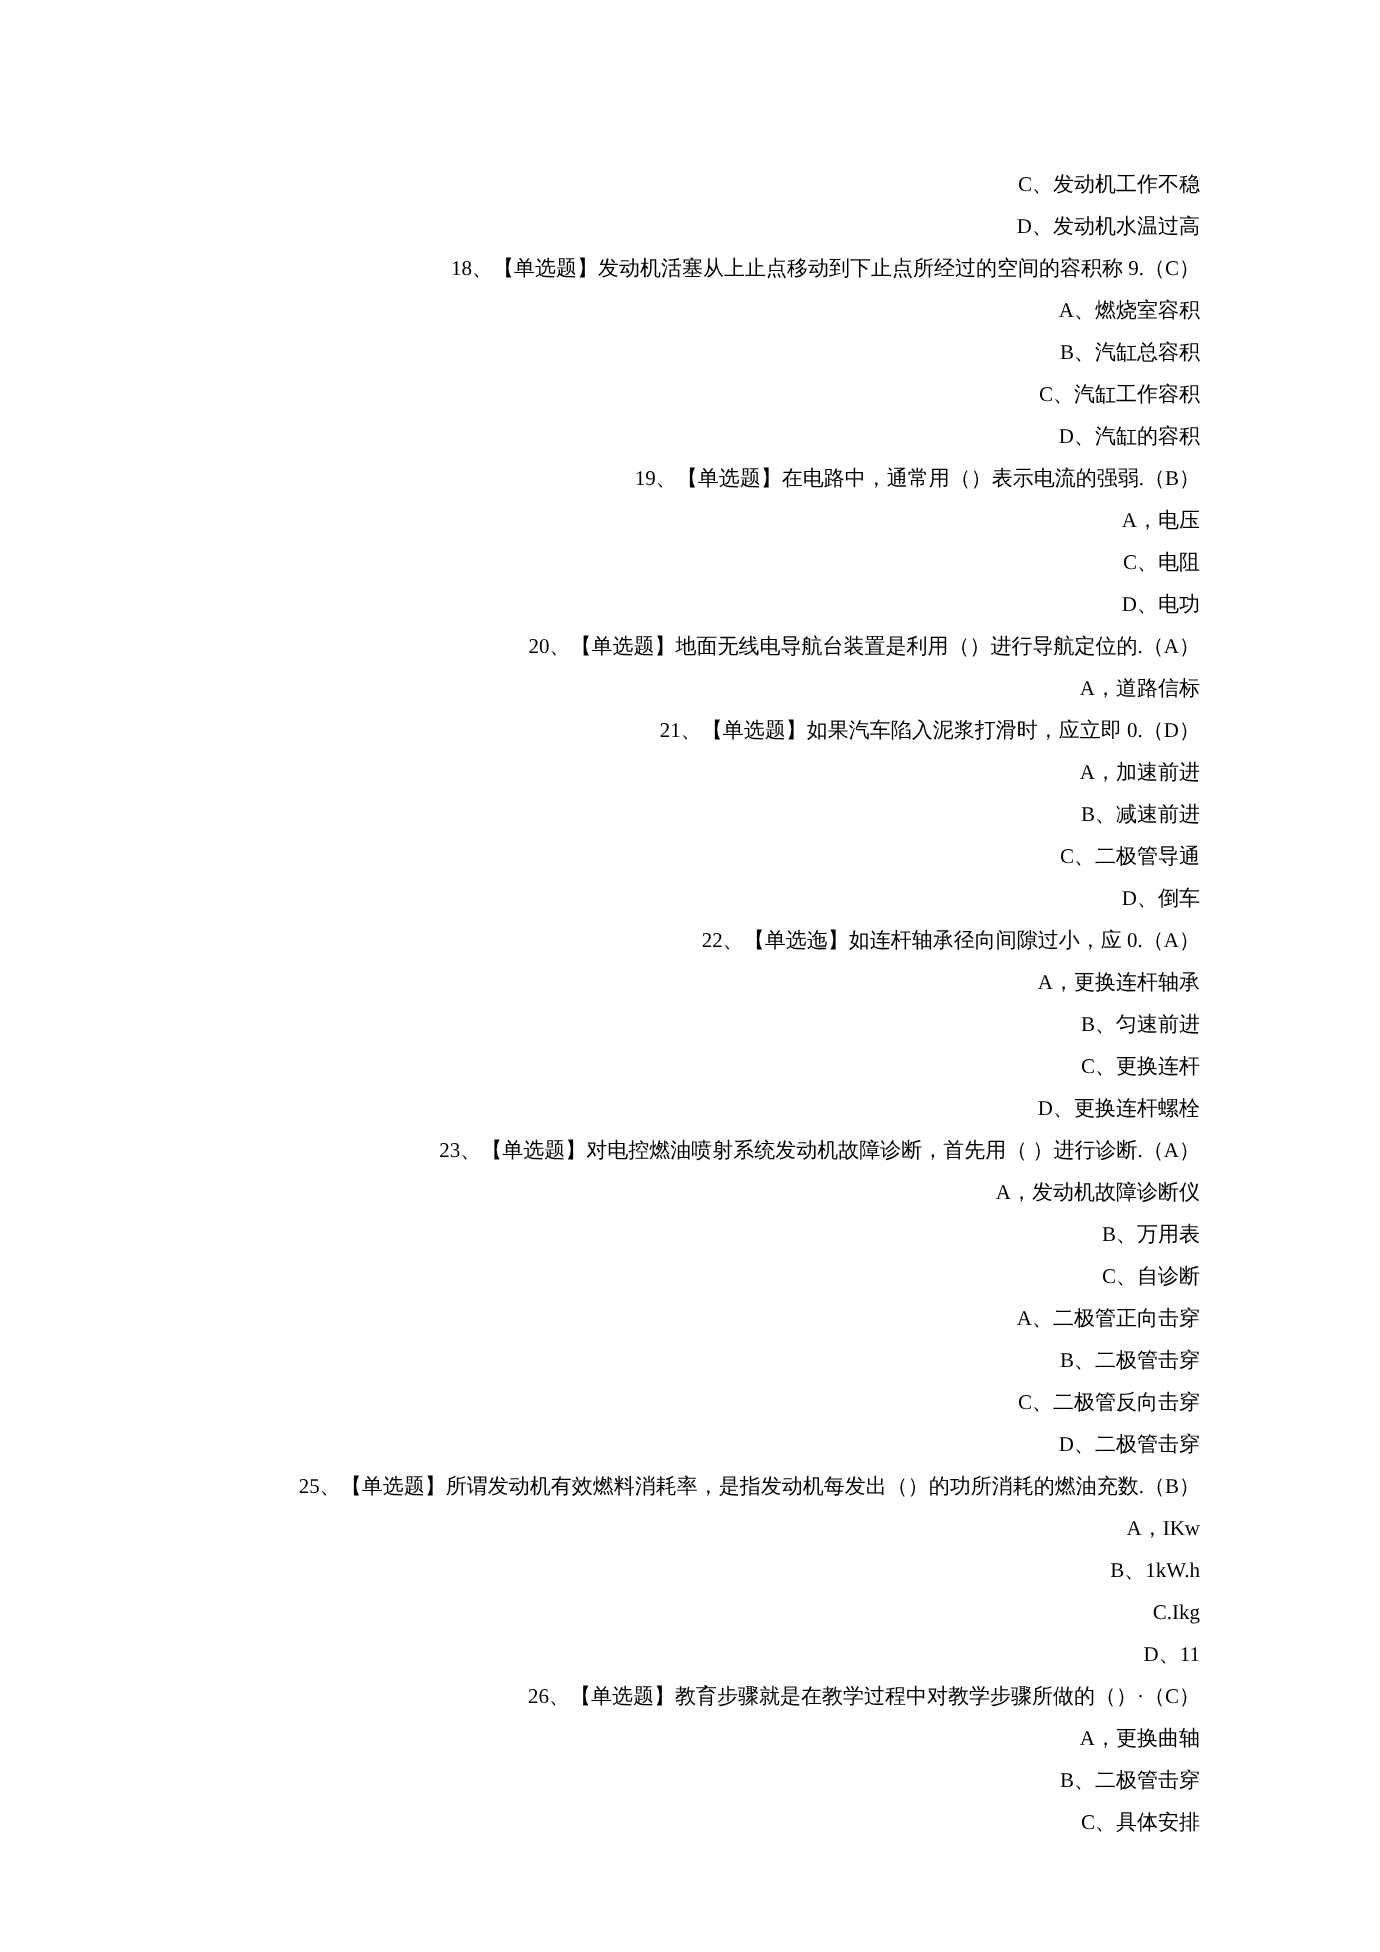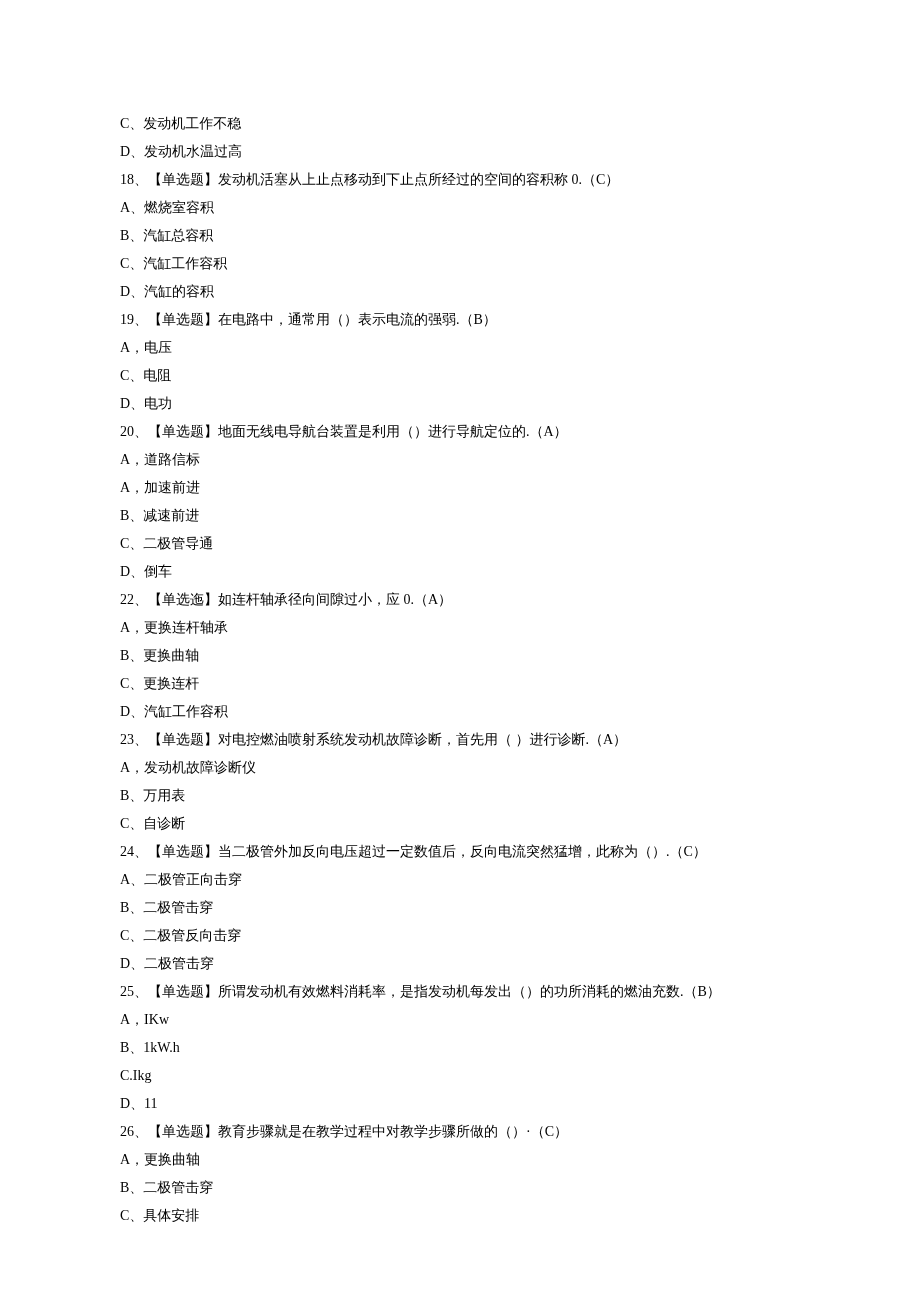--- a/index.html
+++ b/index.html
@@ -7,53 +7,54 @@
       background: #ffffff;
       font-family: "SimSun", "宋体", serif;
       font-size: 14px;
       color: #000;
       line-height: 2.0;
       width: 920px;
       padding: 110px 120px 40px 120px;
     }
     .line {
       white-space: normal;
+      text-align: right;
     }
   </style>
 </head>
 <body>
 
 <div id="content">
     <div class="line">C、发动机工作不稳</div>
     <div class="line">D、发动机水温过高</div>
-    <div class="line">18、【单选题】发动机活塞从上止点移动到下止点所经过的空间的容积称 0.（C）</div>
+    <div class="line">18、【单选题】发动机活塞从上止点移动到下止点所经过的空间的容积称 9.（C）</div>
     <div class="line">A、燃烧室容积</div>
     <div class="line">B、汽缸总容积</div>
     <div class="line">C、汽缸工作容积</div>
     <div class="line">D、汽缸的容积</div>
     <div class="line">19、【单选题】在电路中，通常用（）表示电流的强弱.（B）</div>
     <div class="line">A，电压</div>
     <div class="line">C、电阻</div>
     <div class="line">D、电功</div>
     <div class="line">20、【单选题】地面无线电导航台装置是利用（）进行导航定位的.（A）</div>
     <div class="line">A，道路信标</div>
+    <div class="line">21、【单选题】如果汽车陷入泥浆打滑时，应立即 0.（D）</div>
     <div class="line">A，加速前进</div>
     <div class="line">B、减速前进</div>
     <div class="line">C、二极管导通</div>
     <div class="line">D、倒车</div>
     <div class="line">22、【单选迤】如连杆轴承径向间隙过小，应 0.（A）</div>
     <div class="line">A，更换连杆轴承</div>
-    <div class="line">B、更换曲轴</div>
+    <div class="line">B、匀速前进</div>
     <div class="line">C、更换连杆</div>
-    <div class="line">D、汽缸工作容积</div>
+    <div class="line">D、更换连杆螺栓</div>
     <div class="line">23、【单选题】对电控燃油喷射系统发动机故障诊断，首先用（ ）进行诊断.（A）</div>
     <div class="line">A，发动机故障诊断仪</div>
     <div class="line">B、万用表</div>
     <div class="line">C、自诊断</div>
-    <div class="line">24、【单选题】当二极管外加反向电压超过一定数值后，反向电流突然猛增，此称为（）.（C）</div>
     <div class="line">A、二极管正向击穿</div>
     <div class="line">B、二极管击穿</div>
     <div class="line">C、二极管反向击穿</div>
     <div class="line">D、二极管击穿</div>
     <div class="line">25、【单选题】所谓发动机有效燃料消耗率，是指发动机每发出（）的功所消耗的燃油充数.（B）</div>
     <div class="line">A，IKw</div>
     <div class="line">B、1kW.h</div>
     <div class="line">C.Ikg</div>
     <div class="line">D、11</div>
     <div class="line">26、【单选题】教育步骤就是在教学过程中对教学步骤所做的（）·（C）</div>

